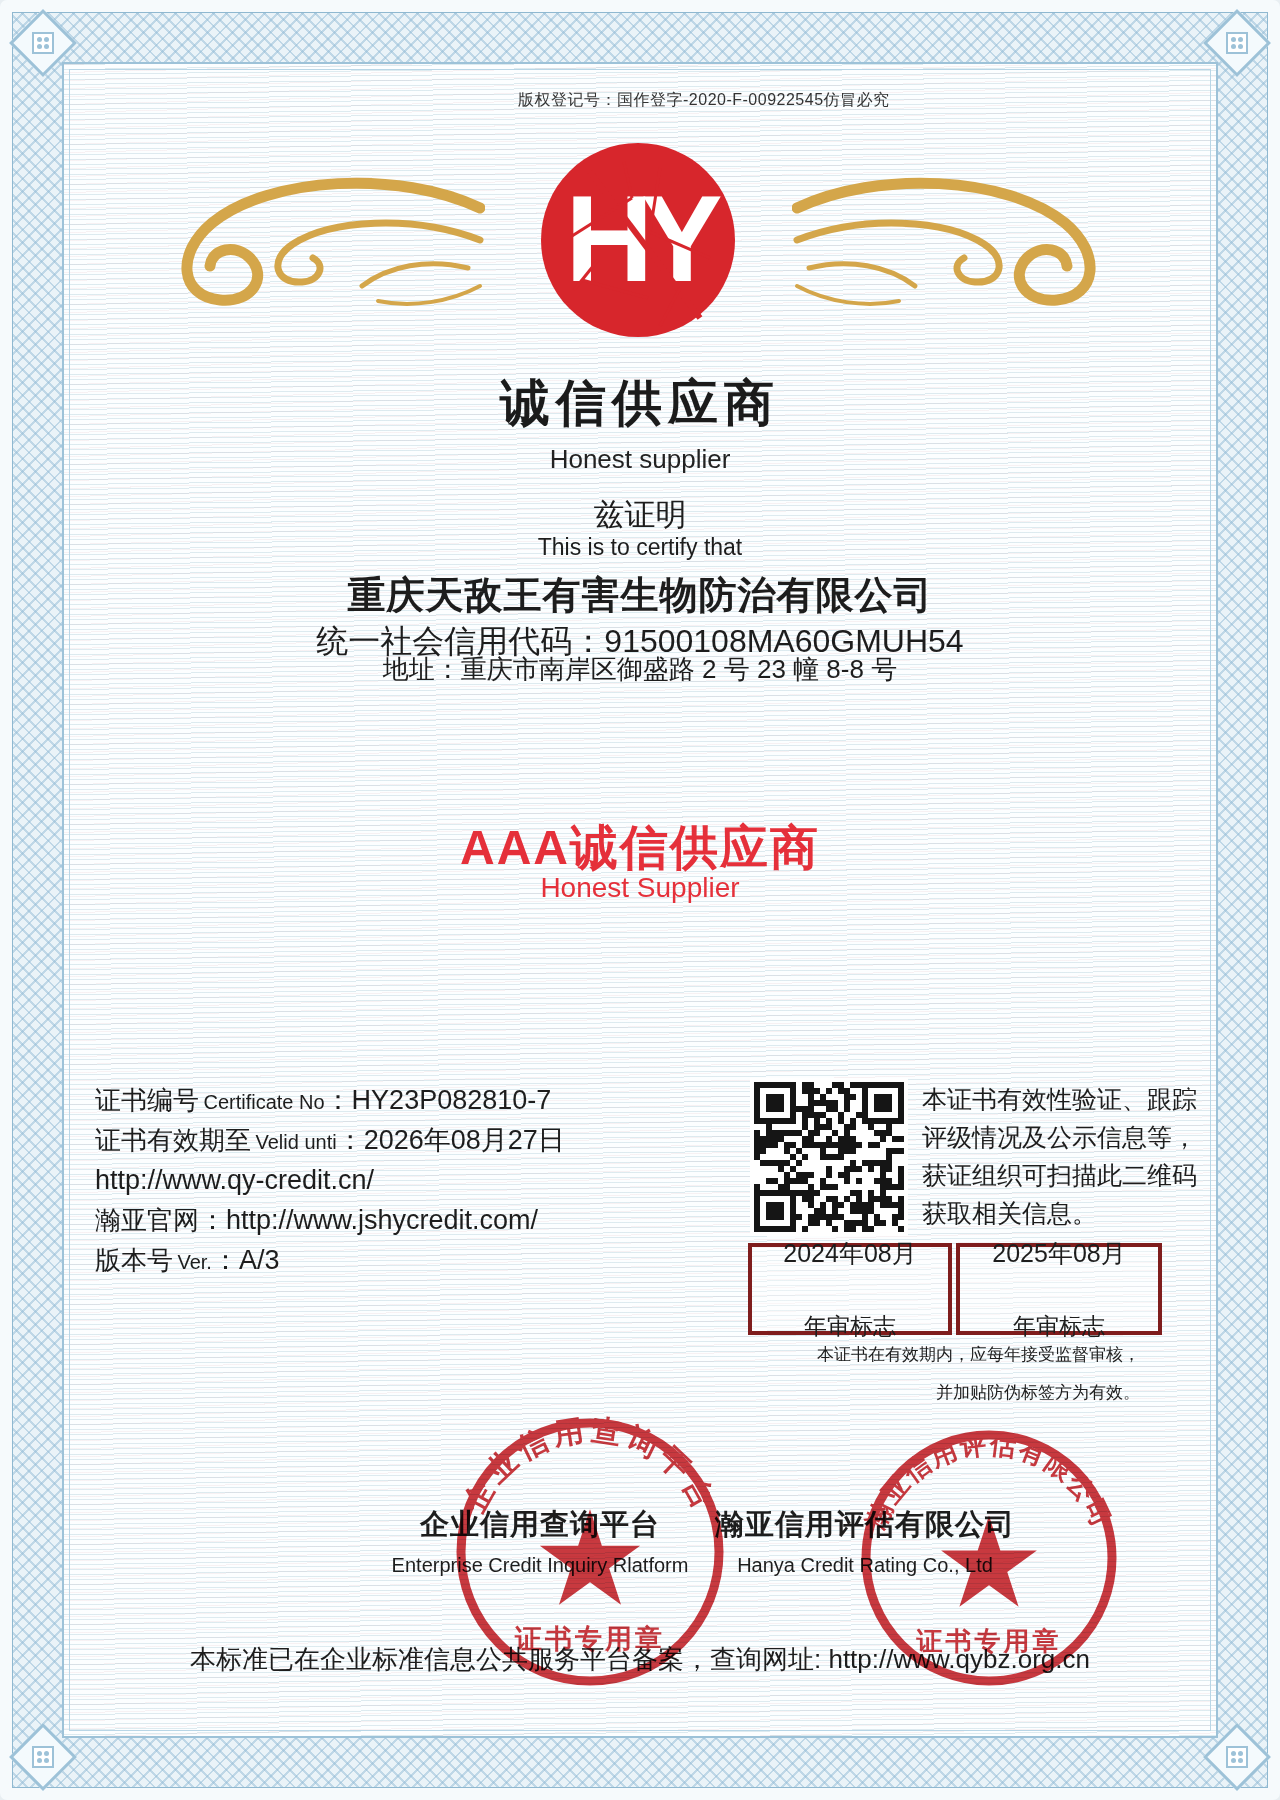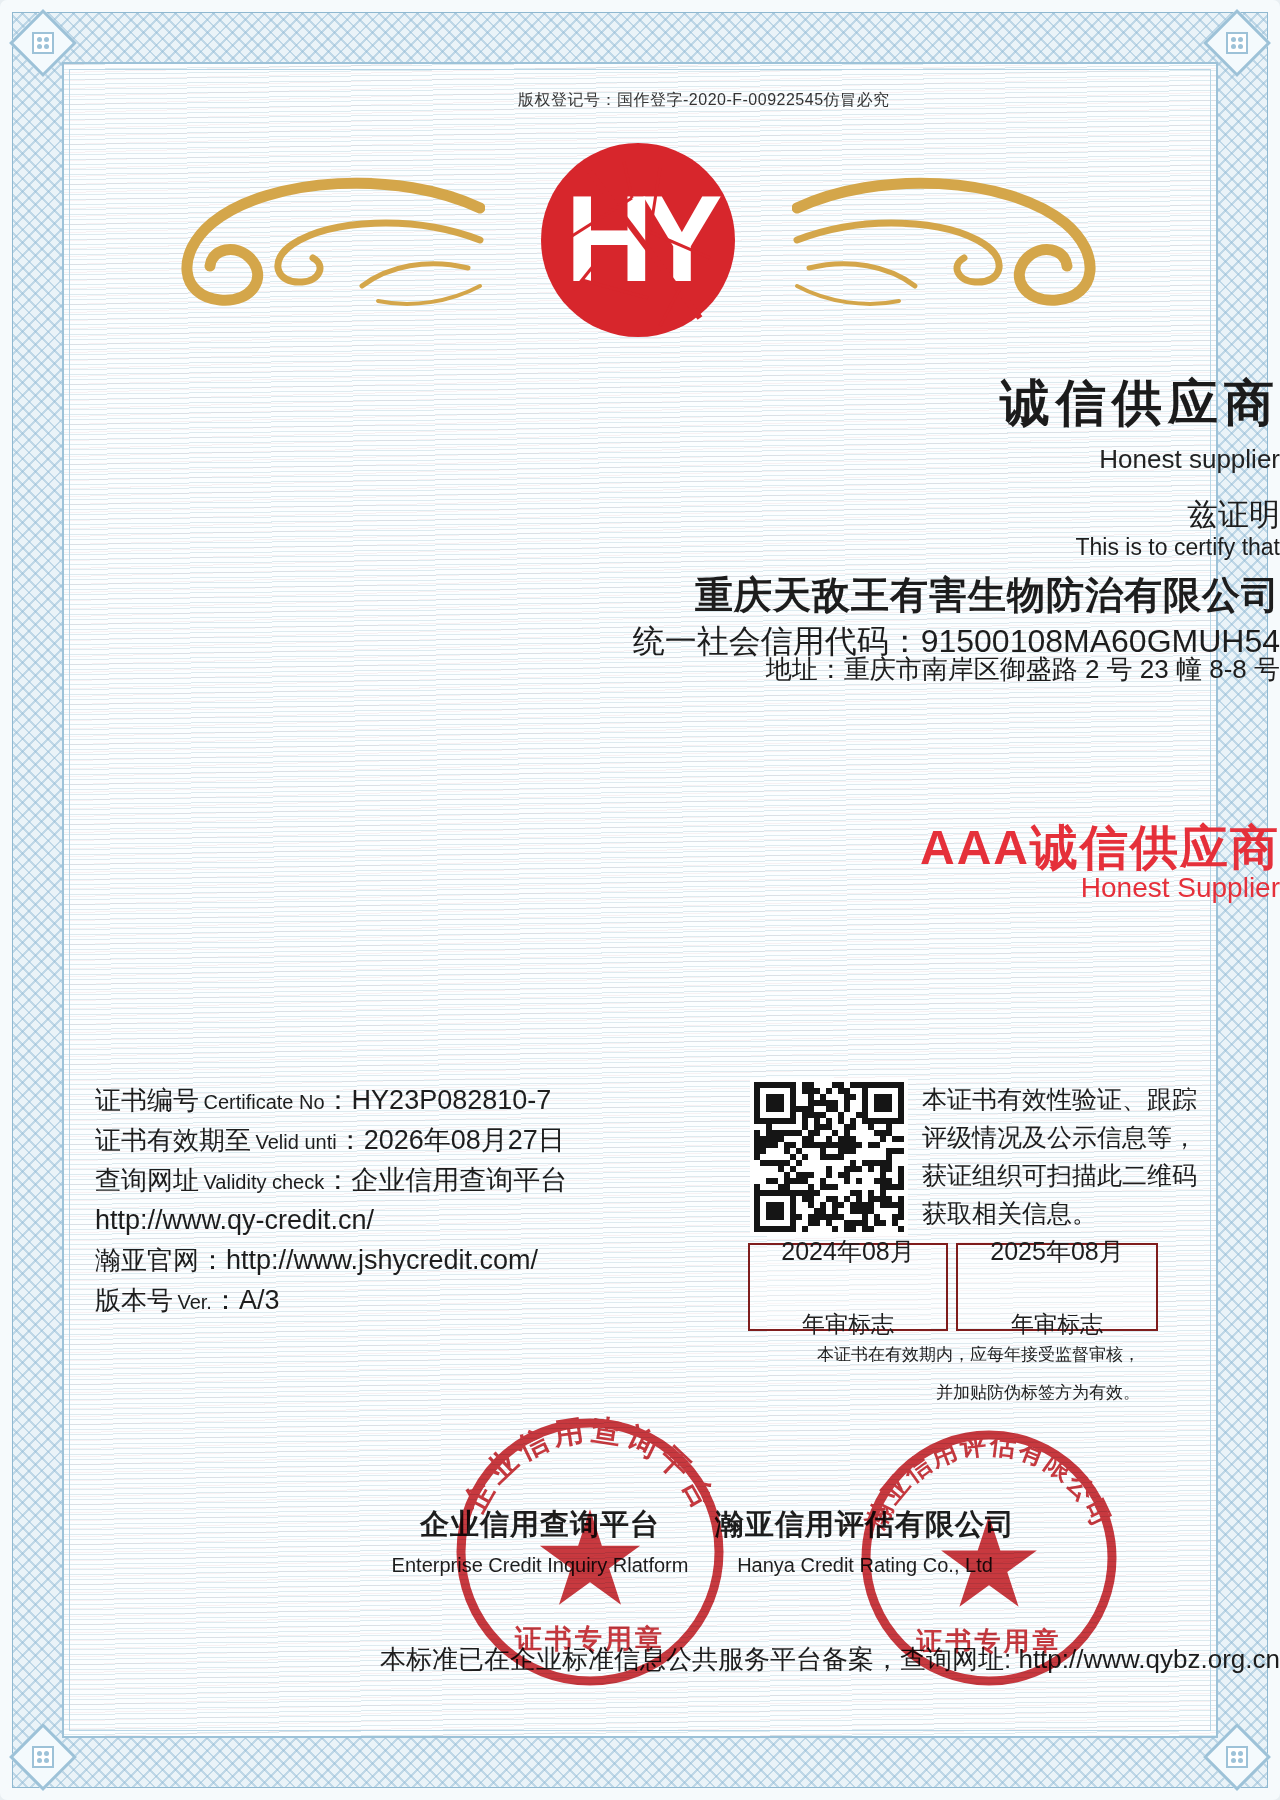--- a/index.html
+++ b/index.html
@@ -28,40 +28,40 @@
       repeating-linear-gradient(179.3deg, rgba(96,156,178,0.20) 0 1px, transparent 1px 5px),
       repeating-linear-gradient(178.6deg, rgba(205,130,140,0.10) 0 1px, transparent 1px 8px),
       linear-gradient(#fcfeff,#fcfeff);
   }
   .corner{position:absolute;width:66px;height:66px;z-index:4;}
   .corner::before{content:"";position:absolute;inset:9px;background:#f4fafd;border:3px solid #9dc2d8;transform:rotate(45deg);}
   .corner .inner{position:absolute;inset:22px;border:2px solid #9dc2d8;background:#fff;display:grid;grid-template-columns:1fr 1fr;padding:3px;gap:2px;}
   .corner .inner i{display:block;border-radius:50%;background:#9dc2d8;}
   .c-tl{left:10px;top:10px;} .c-tr{right:10px;top:10px;} .c-bl{left:10px;bottom:10px;} .c-br{right:10px;bottom:10px;}
   
-  .center{left:0;right:0;text-align:right;}
+  .center{left:0;right:0;text-align:center;}
   .copyright{top:90px;left:518px;font-size:16px;color:#333;letter-spacing:.5px;z-index:3;}
   .title-cn{top:370px;font-size:50px;letter-spacing:6px;font-weight:bold;color:#1b1b1b;z-index:3;}
   .title-en{top:444px;font-size:26px;color:#222;z-index:3;}
   .certify-cn{top:494px;font-size:31px;z-index:3;}
   .certify-en{top:534px;font-size:23px;z-index:3;}
   .company-name{top:570px;font-size:38px;font-weight:bold;letter-spacing:1px;z-index:3;}
   .company-code{top:620px;font-size:32px;z-index:3;}
   .company-addr{top:652px;font-size:26px;z-index:3;}
   .grade-cn{top:816px;font-size:48px;font-weight:bold;letter-spacing:2px;color:#e5303a;z-index:3;}
   .grade-en{top:872px;font-size:28px;color:#e5303a;z-index:3;}
   .details{left:95px;top:1082px;width:620px;z-index:3;}
   .details .row{line-height:36px;white-space:nowrap;}
   .details .cn{font-size:26px;}
   .details .en{font-size:20px;}
   .details .val{font-size:27px;}
   .qr{left:750px;top:1078px;width:158px;height:158px;z-index:3;background:#fff;}
   .note{left:922px;top:1080px;width:280px;z-index:3;}
   .note div{font-size:25px;line-height:38px;}
-  .badge{top:1243px;height:84px;border:2px solid #7f1d1d;z-index:3;
+  .badge{top:1243px;height:84px;border:4px solid #7f1d1d;z-index:3;
          display:flex;flex-direction:column;align-items:center;justify-content:center;background:rgba(255,255,255,.35);}
   .badge .m{font-size:25px;line-height:34px;}
   .badge .l{font-size:23px;line-height:32px;margin-top:40px;}
   .badge1{left:748px;width:196px;} .badge2{left:956px;width:198px;}
   .notice{left:640px;top:1336px;width:500px;text-align:right;z-index:3;}
   .notice div{font-size:17px;line-height:38px;}
   .issuer{top:1505px;width:400px;text-align:center;z-index:3;}
   .issuer .cn{font-size:29px;font-weight:bold;letter-spacing:1px;}
   .issuer .en{font-size:20px;margin-top:9px;}
   .issuer1{left:340px;} .issuer2{left:665px;}
@@ -158,24 +158,20 @@
   <div class="abs center grade-en">Honest Supplier</div>
 
   <div class="abs details">
     <div class="row">
       <span class="cn">证书编号</span>
       <span class="en">Certificate No</span><span class="val">：</span><span class="val">HY23P082810-7</span>
     </div>
     <div class="row">
       <span class="cn">证书有效期至</span>
       <span class="en">Velid unti</span><span class="val">：</span><span class="val">2026年08月27日</span>
-    </div>
-    <div class="row">
-      <span class="cn">查询网址</span>
-      <span class="en">Validity check</span><span class="val">：</span><span class="val">企业信用查询平台</span>
     </div>
     <div class="row">
       <span class="val">http://www.qy-credit.cn/</span>
     </div>
     <div class="row">
       <span class="cn">瀚亚官网</span><span class="val">：</span><span class="val">http://www.jshycredit.com/</span>
     </div>
     <div class="row">
       <span class="cn">版本号</span>
       <span class="en">Ver.</span><span class="val">：</span><span class="val">A/3</span>

